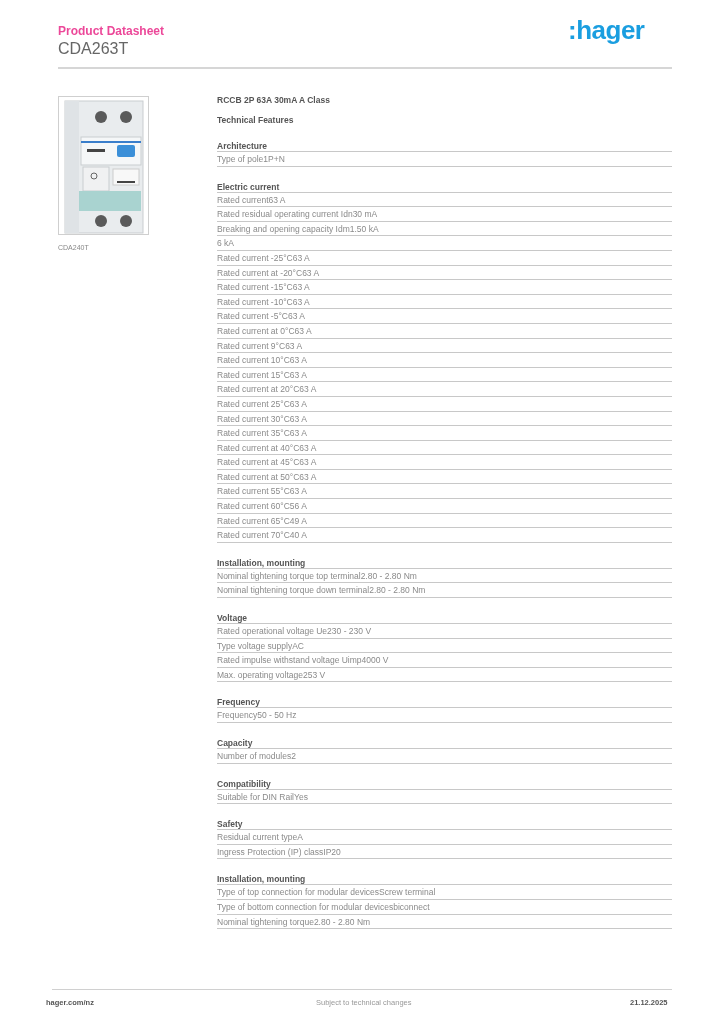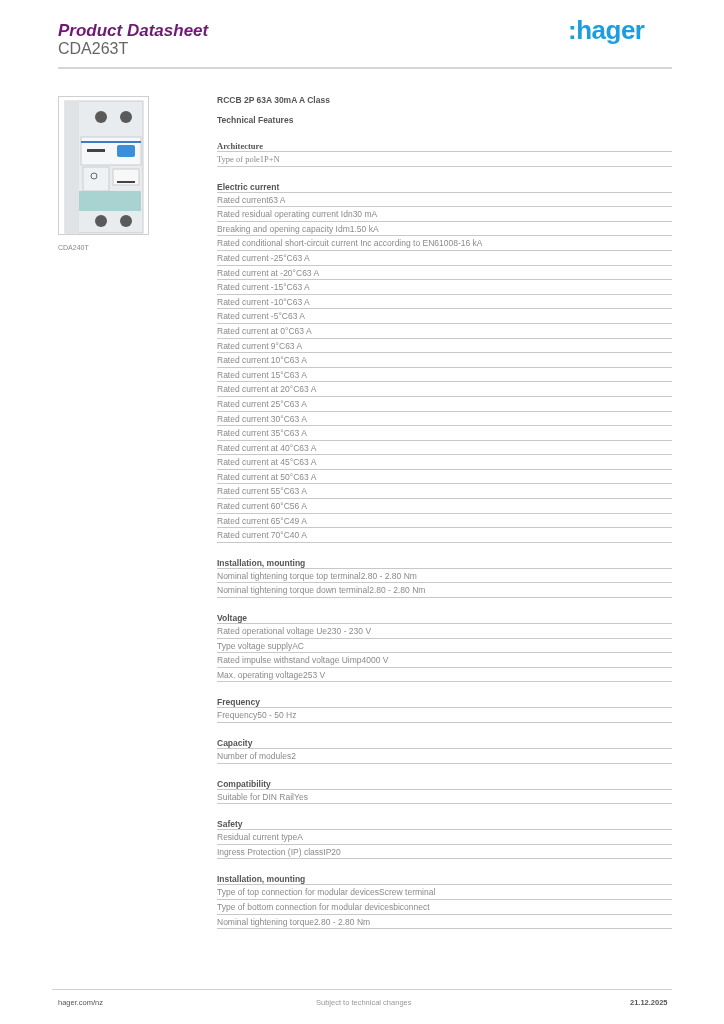--- a/index.html
+++ b/index.html
@@ -1,39 +1,39 @@
 <!DOCTYPE html>
 <html><head>
 <meta charset="utf-8">
 <style>
   * { box-sizing: border-box; margin: 0; padding: 0; }
   html, body { width: 724px; height: 1024px; background: #ffffff; overflow: hidden; }
   body { font-family: "Liberation Sans", sans-serif; color: #555; position: relative; }
 
   .header { position: absolute; left: 58px; top: 22px; }
-  .header .title { font-size: 17px; font-weight: bold; color: #701a75; line-height: 18px; font-style: italic; }
+  .header .title { font-size: 12px; font-weight: bold; color: #ec4899; line-height: 18px; }
   .header .subtitle { font-size: 16px; color: #666; line-height: 18px; }
   .logo { position: absolute; left: 568px; top: 15px; font-size: 26px; font-weight: bold; color: #1a9ee0; letter-spacing: -0.5px; }
   .header-rule { position: absolute; left: 58px; top: 67px; width: 614px; height: 2px; background: #d6d6d6; }
 
   .img-frame { position: absolute; left: 58px; top: 96px; width: 91px; height: 139px; border: 1px solid #cfcfcf; background: #fff; overflow: hidden; }
   .img-caption { position: absolute; left: 58px; top: 244px; font-size: 7px; color: #888; }
 
   .main { position: absolute; left: 217px; top: 95px; width: 455px; }
   .product-name { font-size: 8.5px; font-weight: bold; color: #555; height: 12px; }
   .tech-title { font-size: 8.5px; font-weight: bold; color: #555; margin-top: 8px; height: 12px; }
   .section { margin-top: 14px; }
-  .section:first-of-type { margin-top: 13px; font-family: Liberation Serif, serif; }
+  .section:first-of-type { margin-top: 13px; }
   .sec-title { font-size: 8.5px; font-weight: bold; color: #555; height: 12px; line-height: 12px; border-bottom: 1px solid #c8c8c8; }
   .row { display: flex; justify-content: flex-start; height: 14.6px; line-height: 14px; font-size: 8.5px; color: #8a8a8a; border-bottom: 1px solid #c8c8c8; }
   .row .v { text-align: right; }
 
   .footer-rule { position: absolute; left: 52px; top: 989px; width: 620px; height: 1px; background: #d0d0d0; }
   .footer { position: absolute; top: 998px; font-size: 7.5px; }
-  .footer.left { left: 58px; font-weight: normal; color: #555; }
+  .footer.left { left: 46px; font-weight: bold; color: #555; }
   .footer.center { left: 316px; color: #999; }
   .footer.right { left: 630px; font-weight: bold; color: #555; text-align: center; }
 </style>
 </head>
 <body>
 
 <div class="header">
   <div class="title">Product Datasheet</div>
   <div class="subtitle">CDA263T</div>
 </div>
@@ -87,21 +87,20 @@
         </div>
         <div class="row">
           <span>Rated residual operating current Idn</span>
           <span class="v">30 mA</span>
         </div>
         <div class="row">
           <span>Breaking and opening capacity Idm</span>
           <span class="v">1.50 kA</span>
         </div>
         <div class="row">
-          <span>Rated conditional short-circuit current Inc according to EN61008-1</span>
           <span class="v">6 kA</span>
         </div>
         <div class="row">
           <span>Rated current -25°C</span>
           <span class="v">63 A</span>
         </div>
         <div class="row">
           <span>Rated current at -20°C</span>
           <span class="v">63 A</span>
         </div>

